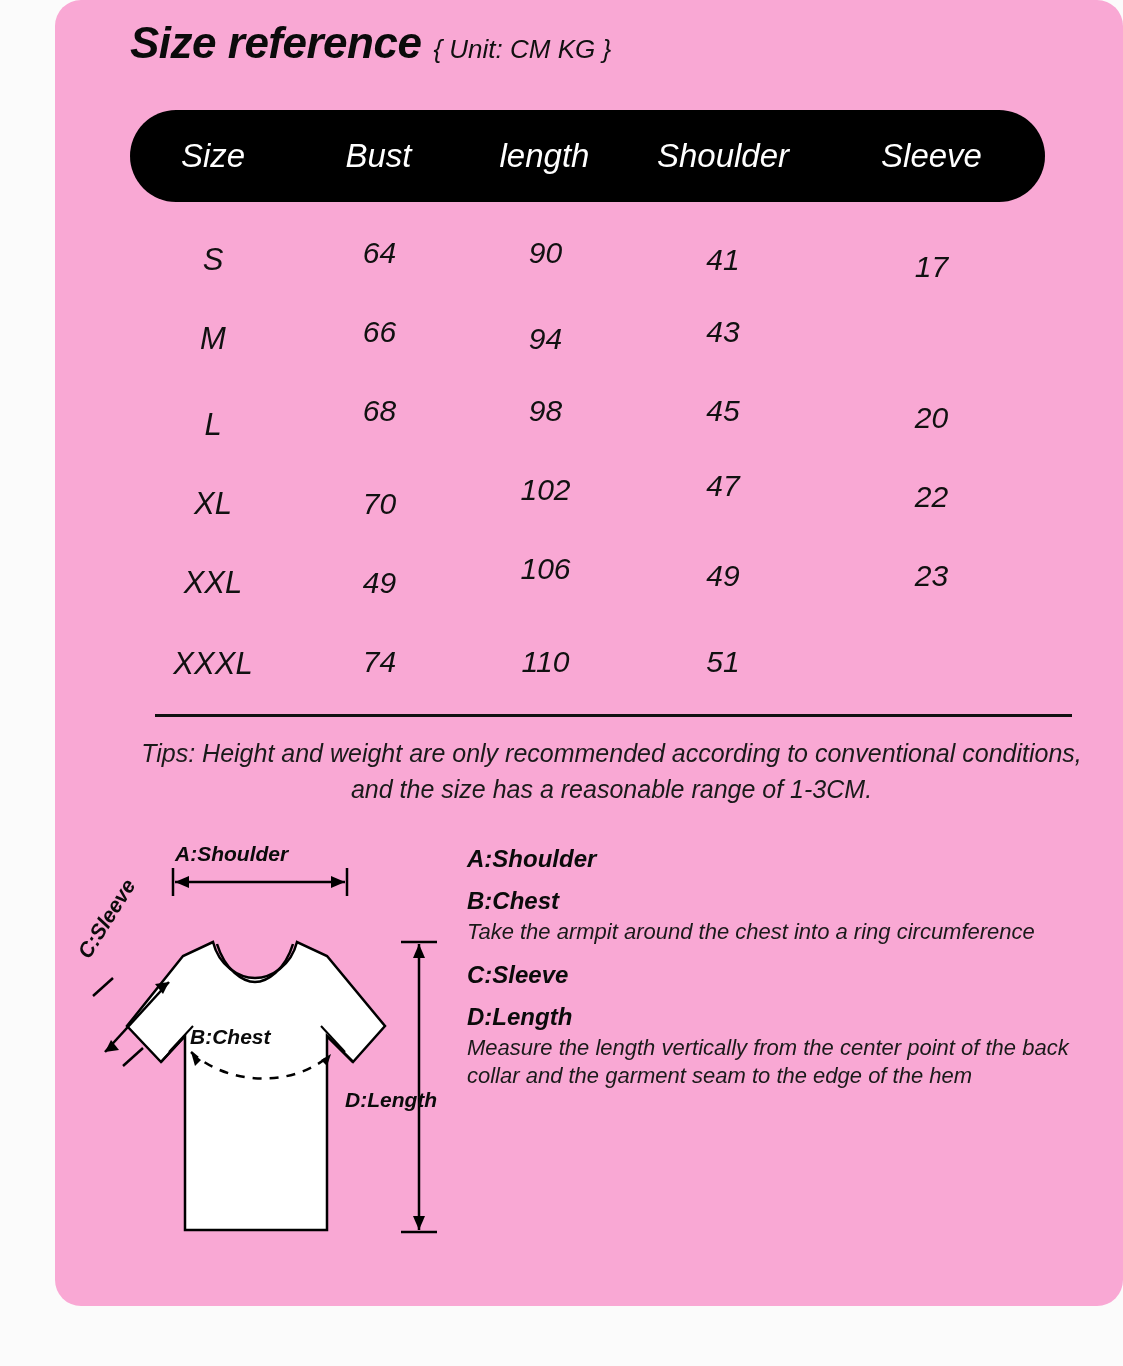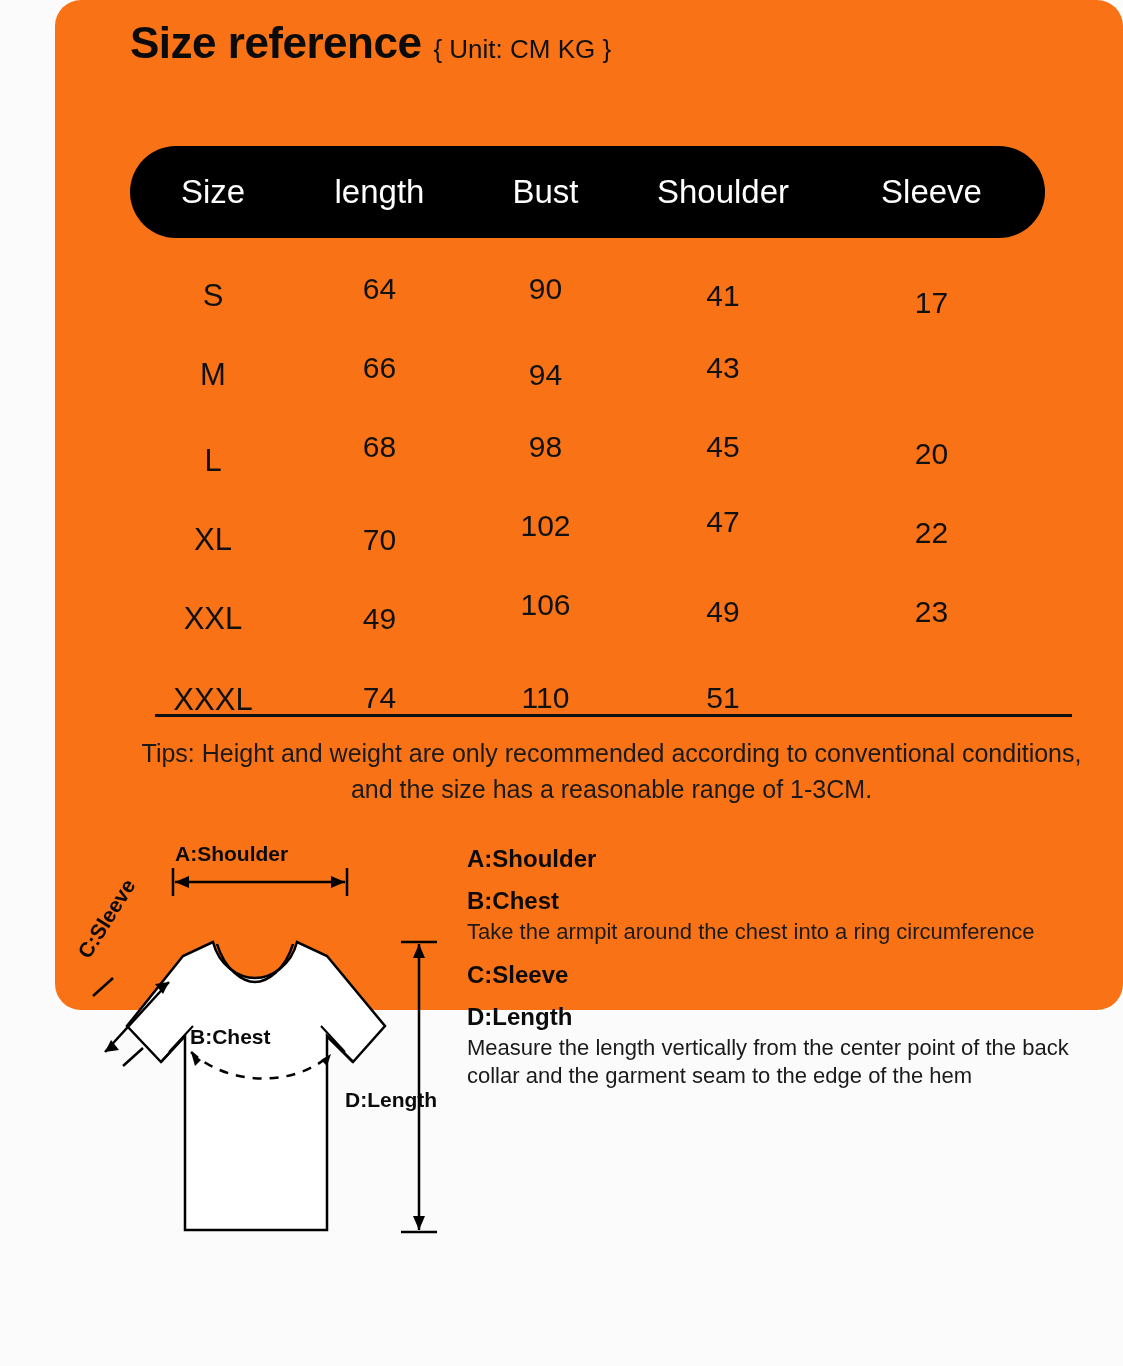--- a/index.html
+++ b/index.html
@@ -20,23 +20,24 @@
     left: 0; top: 0;
     width: 1123px;
     height: 1366px;
     background: #fbfbfb;
   }
   .card {
     position: absolute;
     left: 55px;
     top: 0px;
     width: 1068px;
-    height: 1010px;
-    background: #f97316;
+    height: 1306px;
+    background: #f9a8d4;
     border-radius: 26px;
+    font-style: italic;
   }
 
   
   .title-row {
     position: absolute;
     left: 75px;
     top: 18px;
     display: flex;
     align-items: baseline;
   }
@@ -58,21 +59,20 @@
     left: 75px;
     top: 110px;
     width: 915px;
   }
   .head-pill {
     background: #000000;
     border-radius: 46px;
     height: 92px;
     display: flex;
     align-items: center;
-    margin-top: 36px;
   }
   .head-pill .cell {
     color: #ffffff;
     font-size: 33px;
     text-align: center;
   }
   .row {
     display: flex;
     align-items: center;
     height: 79px;
@@ -175,22 +175,22 @@
   <div class="card">
 
     <div class="title-row">
       <span class="title-main">Size reference</span>
       <span class="title-unit">{ Unit: CM KG }</span>
     </div>
 
     <div class="table-wrap">
       <div class="head-pill">
         <div class="cell c0">Size</div>
+        <div class="cell c2">Bust</div>
         <div class="cell c1">length</div>
-        <div class="cell c2">Bust</div>
         <div class="cell c3">Shoulder</div>
         <div class="cell c4">Sleeve</div>
       </div>
 
       <div class="row" style="margin-top:18px">
         <div class="cell c0 size-label">S</div>
         <div class="cell c1 j-up">64</div>
         <div class="cell c2 j-up">90</div>
         <div class="cell c3">41</div>
         <div class="cell c4 j-dn">17</div>

